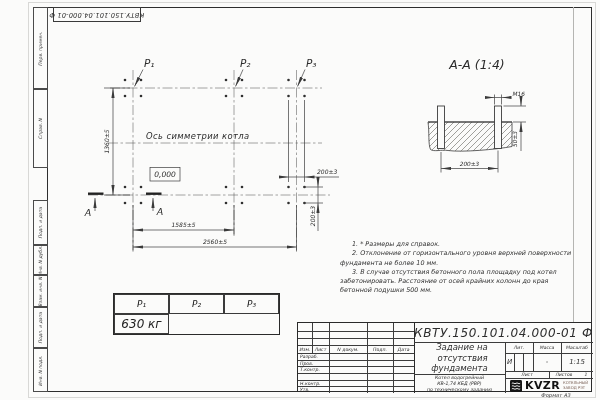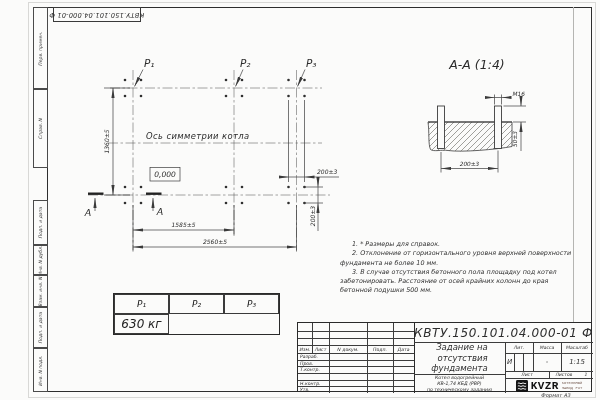--- a/index.html
+++ b/index.html
@@ -288,21 +288,21 @@
     <div class="lab t46" style="left:235px;top:19px;width:28px;height:11px;">Масса</div>
     <div class="lab t46" style="left:263px;top:19px;width:32px;height:11px;">Масштаб</div>
     <div class="lab t7" style="left:207px;top:30px;width:9px;height:18px;">И</div>
     <div class="lab t7" style="left:235px;top:30px;width:28px;height:18px;">-</div>
     <div class="lab t7" style="left:263px;top:30px;width:32px;height:18px;">1:15</div>
 
     <div class="lab t46" style="left:207px;top:48px;width:44px;height:7px;">Лист</div>
     <div class="lab t46" style="left:251px;top:48px;width:30px;height:7px;">Листов</div>
     <div class="lab t46" style="left:281px;top:48px;width:14px;height:7px;">1</div>
 
-    <div class="lab logo-row" style="left:207px;top:55px;width:88px;height:15px;font-family:Liberation Mono, monospace;">
+    <div class="lab logo-row" style="left:207px;top:55px;width:88px;height:15px;">
       <svg width="12" height="12" viewBox="0 0 13 13">
         <rect width="13" height="13" rx="1.5" fill="#151515"></rect>
         <path d="M2,3.6 c1.5,-1.4 3,1.4 4.5,0 c1.5,-1.4 3,1.4 4.5,0" stroke="#fff" stroke-width="1" fill="none"></path>
         <path d="M2,6.6 c1.5,-1.4 3,1.4 4.5,0 c1.5,-1.4 3,1.4 4.5,0" stroke="#fff" stroke-width="1" fill="none"></path>
         <path d="M2,9.6 c1.5,-1.4 3,1.4 4.5,0 c1.5,-1.4 3,1.4 4.5,0" stroke="#fff" stroke-width="1" fill="none"></path>
       </svg>
       <span class="kvzr">KVZR</span>
       <span class="company">
         <div>КОТЕЛЬНЫЙ</div>
         <div>ЗАВОД РЭТ</div>

